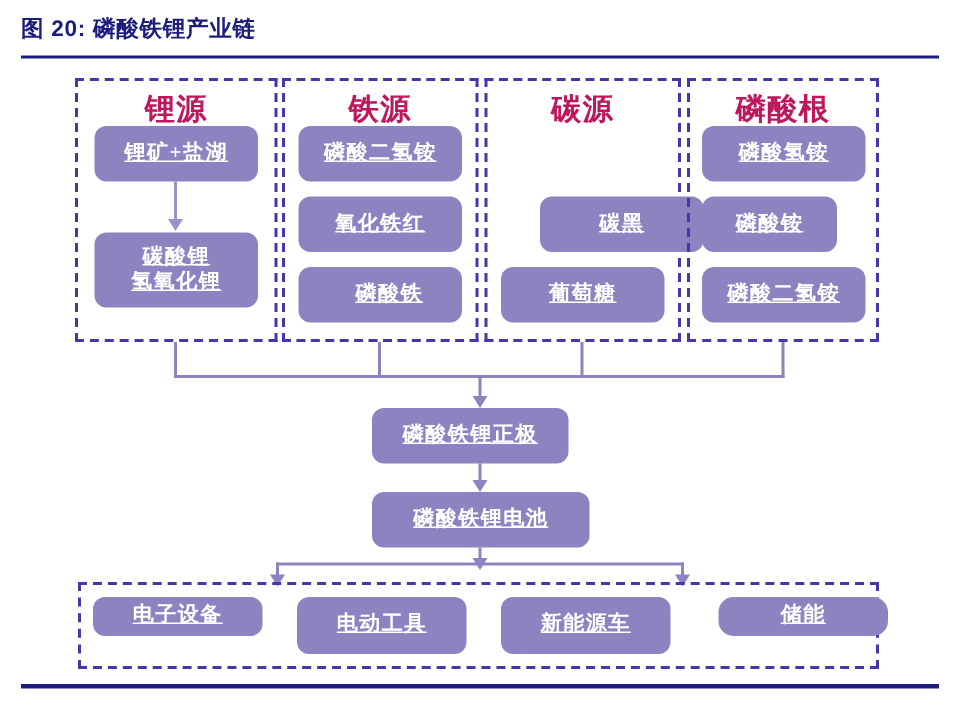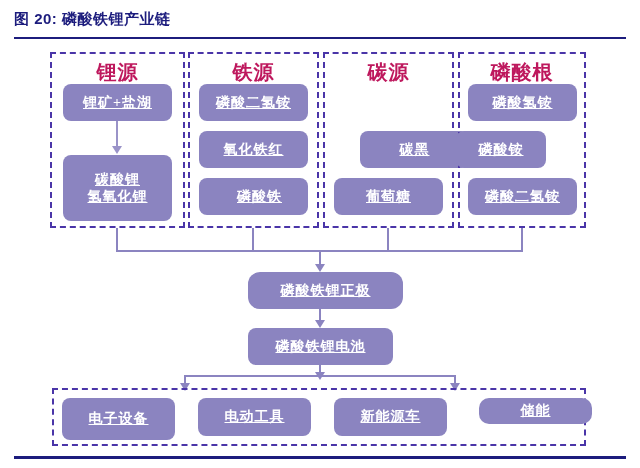--- a/index.html
+++ b/index.html
@@ -137,21 +137,21 @@
 <div id="diagram">
 
   <div class="group-box" style="left:50px; top:52px; width:135px; height:176px;">
     <div class="group-title">锂源</div>
   </div>
   <div class="node" style="left:63px; top:84px; width:109px; height:37px;">
     <span>锂矿+盐湖</span>
   </div>
   <div class="thin-vline" style="left:116px; top:121px; height:27px;"></div>
   <div class="thin-arrow" style="left:112px; top:146px;"></div>
-  <div class="node" style="left:63px; top:155px; width:109px; height:66px;">
+  <div class="node" style="left:63px; top:155px; width:109px; height:50px;">
     <span>碳酸锂</span>
     <span class="line2">氢氧化锂</span>
   </div>
 
   <div class="group-box" style="left:188px; top:52px; width:131px; height:176px;">
     <div class="group-title">铁源</div>
   </div>
   <div class="node" style="left:199px; top:84px; width:109px; height:37px;">
     <span>磷酸二氢铵</span>
   </div>
@@ -171,54 +171,54 @@
   <div class="node" style="left:334px; top:178px; width:109px; height:37px;">
     <span>葡萄糖</span>
   </div>
 
   <div class="group-box" style="left:458px; top:52px; width:128px; height:176px;">
     <div class="group-title">磷酸根</div>
   </div>
   <div class="node" style="left:468px; top:84px; width:109px; height:37px;">
     <span>磷酸氢铵</span>
   </div>
-  <div class="node" style="left:456px; top:131px; width:90px; height:37px;">
+  <div class="node" style="left:468px; top:131px; width:90px; height:37px;">
     <span>磷酸铵</span>
   </div>
   <div class="node" style="left:468px; top:178px; width:109px; height:37px;">
     <span>磷酸二氢铵</span>
   </div>
 
   <div class="vline" style="left:116px; top:228px; height:24px;"></div>
   <div class="vline" style="left:252px; top:228px; height:24px;"></div>
   <div class="vline" style="left:387px; top:228px; height:24px;"></div>
   <div class="vline" style="left:521px; top:228px; height:24px;"></div>
   <div class="hline" style="left:116px; top:250px; width:407px;"></div>
   <div class="vline" style="left:319px; top:250px; height:17px;"></div>
   <div class="arrow-down" style="left:315px; top:264px;"></div>
 
-  <div class="node" style="left:248px; top:272px; width:155px; height:37px;border-radius:12px;">
+  <div class="node" style="left:248px; top:272px; width:131px; height:37px;">
     <span>磷酸铁锂正极</span>
   </div>
   <div class="vline" style="left:319px; top:309px; height:14px;"></div>
   <div class="arrow-down" style="left:315px; top:320px;"></div>
   <div class="node" style="left:248px; top:328px; width:145px; height:37px;">
     <span>磷酸铁锂电池</span>
   </div>
 
   <div class="vline" style="left:319px; top:365px; height:12px;"></div>
   <div class="arrow-down" style="left:315px; top:372px;"></div>
   <div class="hline" style="left:184px; top:375px; width:272px;"></div>
   <div class="vline" style="left:184px; top:375px; height:11px;"></div>
   <div class="arrow-down" style="left:180px; top:383px;"></div>
   <div class="vline" style="left:454px; top:375px; height:11px;"></div>
   <div class="arrow-down" style="left:450px; top:383px;"></div>
 
   <div class="group-box" style="left:52px; top:388px; width:534px; height:58px;"></div>
-  <div class="node" style="left:62px; top:398px; width:113px; height:42px;">
+  <div class="node" style="left:62px; top:398px; width:113px; height:26px;">
     <span>电子设备</span>
   </div>
   <div class="node" style="left:198px; top:398px; width:113px; height:38px;">
     <span>电动工具</span>
   </div>
   <div class="node" style="left:334px; top:398px; width:113px; height:38px;">
     <span>新能源车</span>
   </div>
   <div class="node" style="left:479px; top:398px; width:113px; height:26px;border-radius:10px;">
     <span>储能</span>

